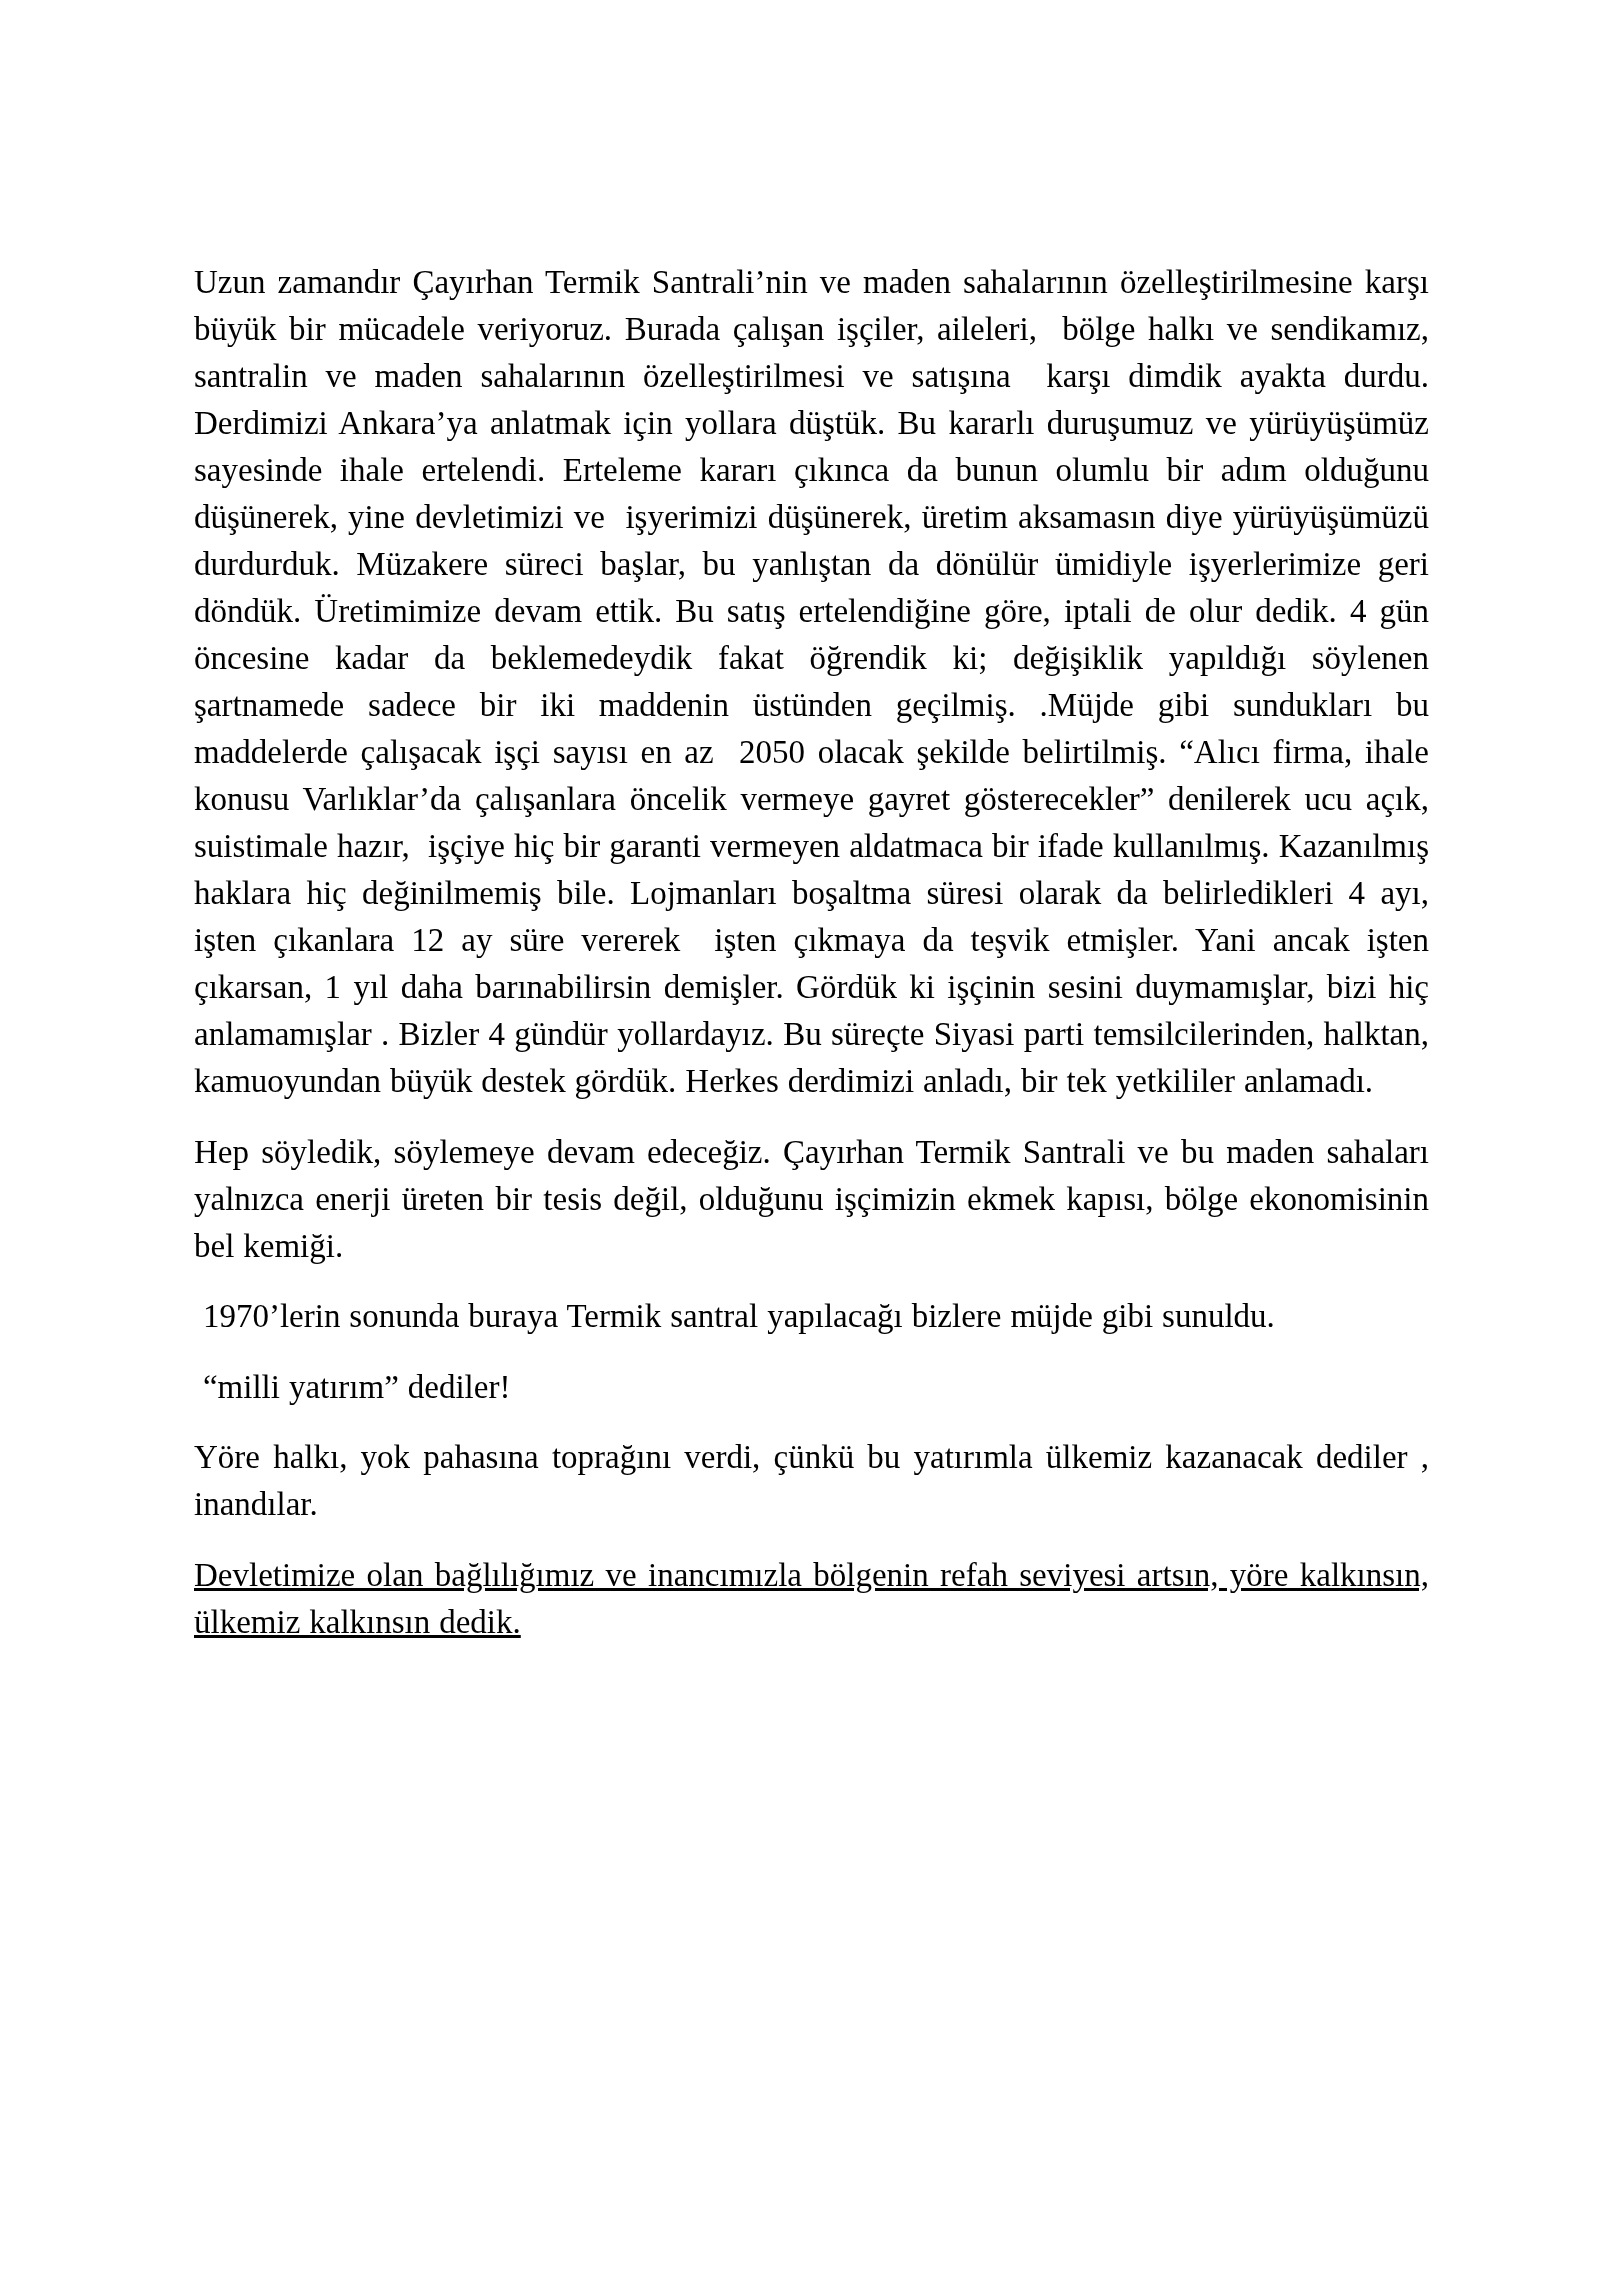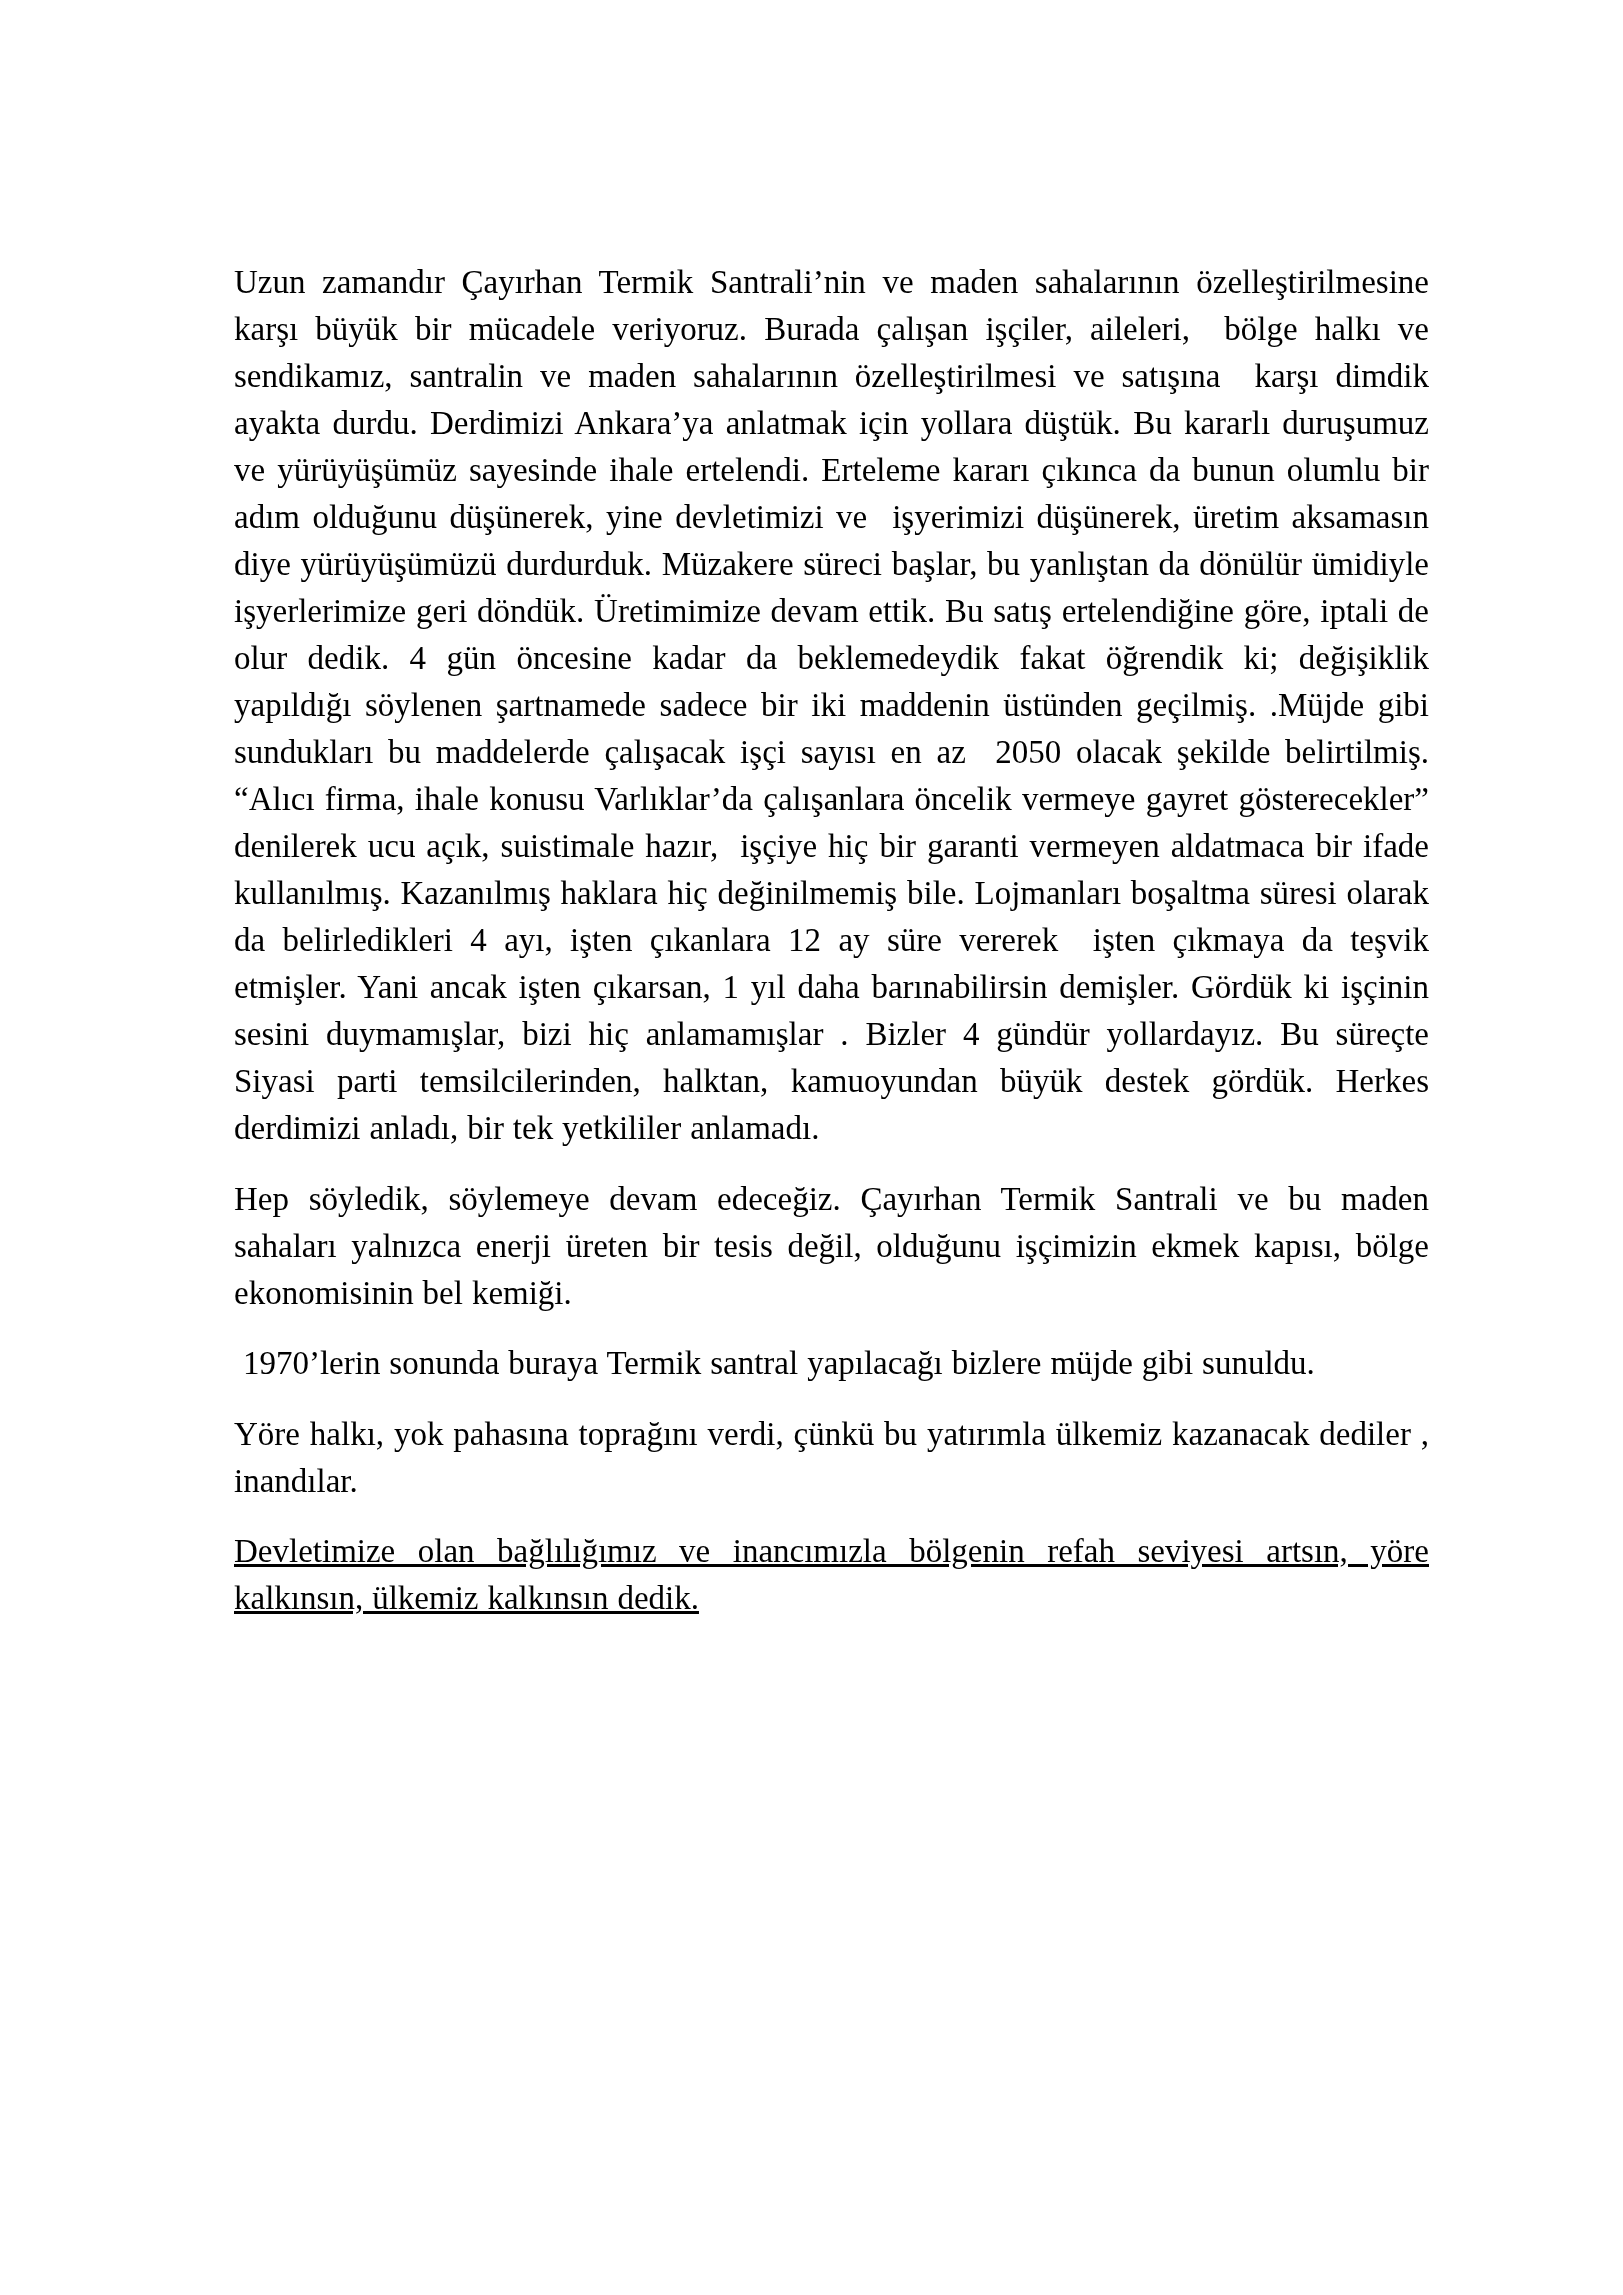--- a/index.html
+++ b/index.html
@@ -18,21 +18,20 @@
     box-sizing: border-box;
   }
   .doc-body {
     position: absolute;
     top: 0;
     left: 0;
     right: 0;
     bottom: 0;
     padding: 259px 194px 110px 194px;
     box-sizing: border-box;
-    margin-left: 40px;
   }
   .para {
     margin: 0 0 23.6px 0;
     padding: 0;
     font-family: "Liberation Serif", "DejaVu Serif", serif;
     font-size: 33px;
     line-height: 47px;
     color: #000000;
     text-align: justify;
     letter-spacing: 0px;
@@ -44,17 +43,18 @@
   }
 </style>
 </head>
 <body>
 
 <div class="page">
   <main class="doc-body">
     <p class="para">Uzun zamandır Çayırhan Termik Santrali’nin ve maden sahalarının özelleştirilmesine karşı büyük bir mücadele veriyoruz. Burada çalışan işçiler, aileleri,&nbsp; bölge halkı ve sendikamız, santralin ve maden sahalarının özelleştirilmesi ve satışına&nbsp; karşı dimdik ayakta durdu. Derdimizi Ankara’ya anlatmak için yollara düştük. Bu kararlı duruşumuz ve yürüyüşümüz sayesinde ihale ertelendi. Erteleme kararı çıkınca da bunun olumlu bir adım olduğunu düşünerek, yine devletimizi ve&nbsp; işyerimizi düşünerek, üretim aksamasın diye yürüyüşümüzü durdurduk. Müzakere süreci başlar, bu yanlıştan da dönülür ümidiyle işyerlerimize geri döndük. Üretimimize devam ettik. Bu satış ertelendiğine göre, iptali de olur dedik. 4 gün öncesine kadar da beklemedeydik fakat öğrendik ki; değişiklik yapıldığı söylenen şartnamede sadece bir iki maddenin üstünden geçilmiş. .Müjde gibi sundukları bu maddelerde çalışacak işçi sayısı en az&nbsp; 2050 olacak şekilde belirtilmiş. “Alıcı firma, ihale konusu Varlıklar’da çalışanlara öncelik vermeye gayret gösterecekler” denilerek ucu açık, suistimale hazır,&nbsp; işçiye hiç bir garanti vermeyen aldatmaca bir ifade kullanılmış. Kazanılmış haklara hiç değinilmemiş bile. Lojmanları boşaltma süresi olarak da belirledikleri 4 ayı, işten çıkanlara 12 ay süre vererek&nbsp; işten çıkmaya da teşvik etmişler. Yani ancak işten çıkarsan, 1 yıl daha barınabilirsin demişler. Gördük ki işçinin sesini duymamışlar, bizi hiç anlamamışlar . Bizler 4 gündür yollardayız. Bu süreçte Siyasi parti temsilcilerinden, halktan, kamuoyundan büyük destek gördük. Herkes derdimizi anladı, bir tek yetkililer anlamadı.</p>
     <p class="para">Hep söyledik, söylemeye devam edeceğiz. Çayırhan Termik Santrali ve bu maden sahaları yalnızca enerji üreten bir tesis değil, olduğunu işçimizin ekmek kapısı, bölge ekonomisinin bel kemiği.</p>
     <p class="para">&nbsp;1970’lerin sonunda buraya Termik santral yapılacağı bizlere müjde gibi sunuldu.</p>
+    <p class="para">&nbsp;“milli yatırım” dediler!</p>
     <p class="para">Yöre halkı, yok pahasına toprağını verdi, çünkü bu yatırımla ülkemiz kazanacak dediler , inandılar.</p>
     <p class="para">Devletimize olan bağlılığımız ve inancımızla bölgenin refah seviyesi artsın, yöre kalkınsın, ülkemiz kalkınsın dedik.</p>
   </main>
 </div>
 
 
 </body></html>

